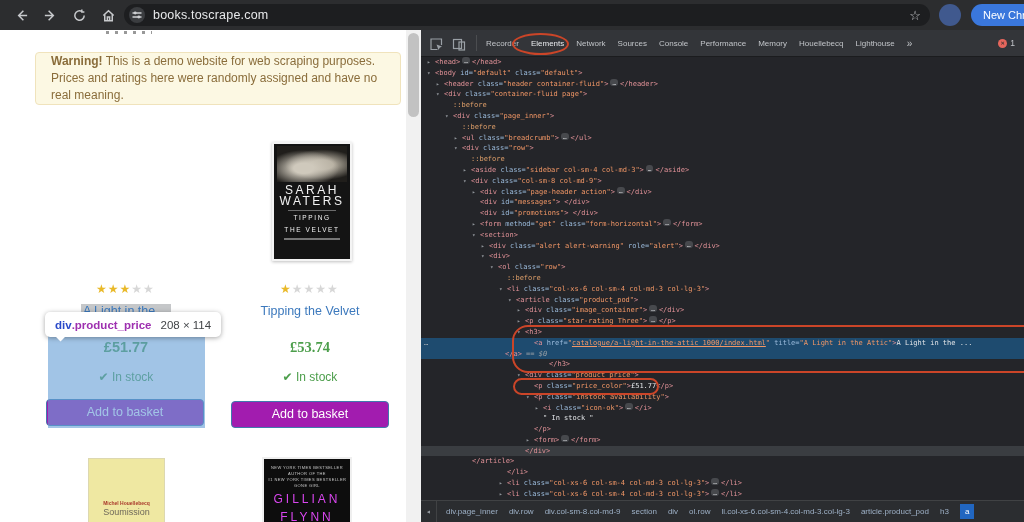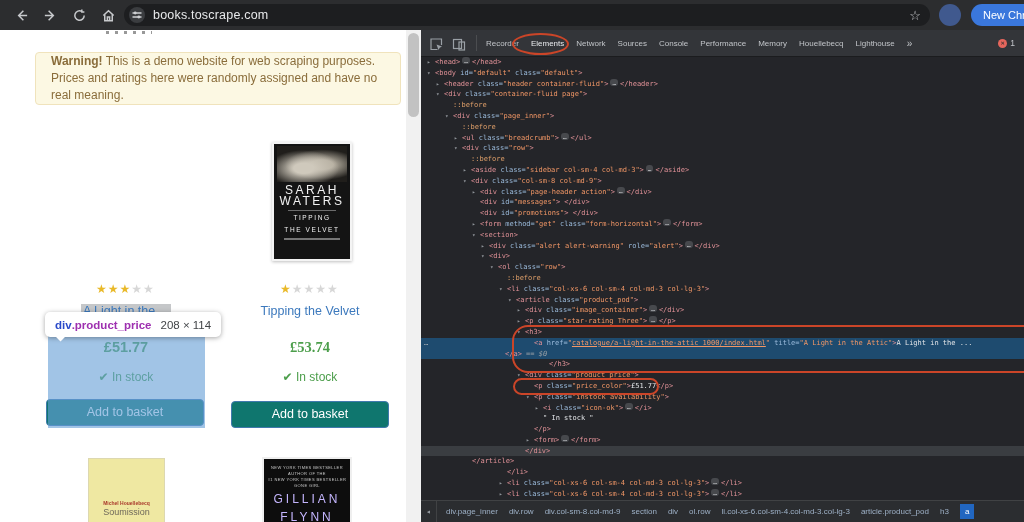--- a/index.html
+++ b/index.html
@@ -61,42 +61,42 @@
   .stars span.off { color:#d7d7d7; }
 
   .ptitle { position:absolute; top:274px; width:160px; text-align:center;
     font-size:12.5px; color:#3c79bd; }
   .ptitle .hl { background:rgba(178,180,183,.75); padding:0 2px; }
 
   .pprice { position:absolute; top:309px; width:160px; text-align:center;
     font-size:14.5px; font-weight:bold; color:#4c9e4b; }
   .pstock { position:absolute; top:340px; width:160px; text-align:center;
     font-size:12px; color:#4c9e4b; }
-  .pbtn { position:absolute; height:27px; background:#0f766e; border:1px solid #4079ad;
+  .pbtn { position:absolute; height:27px; background:#a21caf; border:1px solid #4079ad;
     border-radius:4px; color:#fff; font-size:12.5px; text-align:center; line-height:25px; }
 
   .hl-overlay { position:absolute; left:48px; top:306px; width:157px; height:92px;
     background:rgba(104,160,214,.62); z-index:5; }
   .tooltip { position:absolute; left:45px; top:282px; height:25px; z-index:6;
     background:#fff; border-radius:5px; box-shadow:0 1px 5px rgba(0,0,0,.35);
     display:flex; align-items:center; padding:0 10px; white-space:nowrap; }
   .tooltip::after { content:''; position:absolute; left:12px; bottom:-3px;
     width:7px; height:7px; background:#fff; transform:rotate(45deg); }
   .tt-tag { color:#2949c9; font-weight:bold; font-size:11.5px; }
   .tt-cls { color:#9e30b0; font-weight:bold; font-size:11.5px; }
   .tt-dims { color:#424548; font-size:11.5px; margin-left:9px; }
 
   .cover3 { position:absolute; left:88px; top:428px; width:77px; height:94px;
     background:#efe8a2; border:1px solid #ddd8b0; text-align:center; padding-top:41px; }
   .cover3 .au { font-size:5px; font-weight:bold; color:#a93a2c; line-height:7px; }
   .cover3 .ti { font-size:9px; color:#6e685a; line-height:11px; }
   .cover4 { position:absolute; left:262px; top:427px; width:90px; height:95px;
     background:#0d0d0d; border:2px solid #efefef; text-align:center; color:#d8d8d8; padding-top:6px; }
   .cover4 .tl { font-size:4px; line-height:6px; color:#c9c9c9; letter-spacing:.4px; }
-  .cover4 .gf { font-size:12px; letter-spacing:3px; color:#c4b5fd; line-height:15px; margin-top:3px; }
+  .cover4 .gf { font-size:12px; letter-spacing:3px; color:#d946ef; line-height:15px; margin-top:3px; }
 
   .scroll-track { position:absolute; left:406px; top:30px; width:15px; height:492px; background:#f1f1f1; }
   .scroll-thumb { position:absolute; left:2px; top:3px; width:11px; height:84px; background:#c2c2c2; border-radius:6px; }
 
   
   .devtools { position:absolute; left:421px; top:30px; width:603px; height:492px;
     background:#242529; overflow:hidden; font-family:"DejaVu Sans Mono", monospace; }
   .dt-toolbar { position:absolute; left:0; top:0; right:0; height:27px; background:#333539;
     border-bottom:1px solid #1b1c1e; display:flex; align-items:center; padding-left:8px; }
   .tb-ic { width:14px; height:14px; margin-right:9px; }

